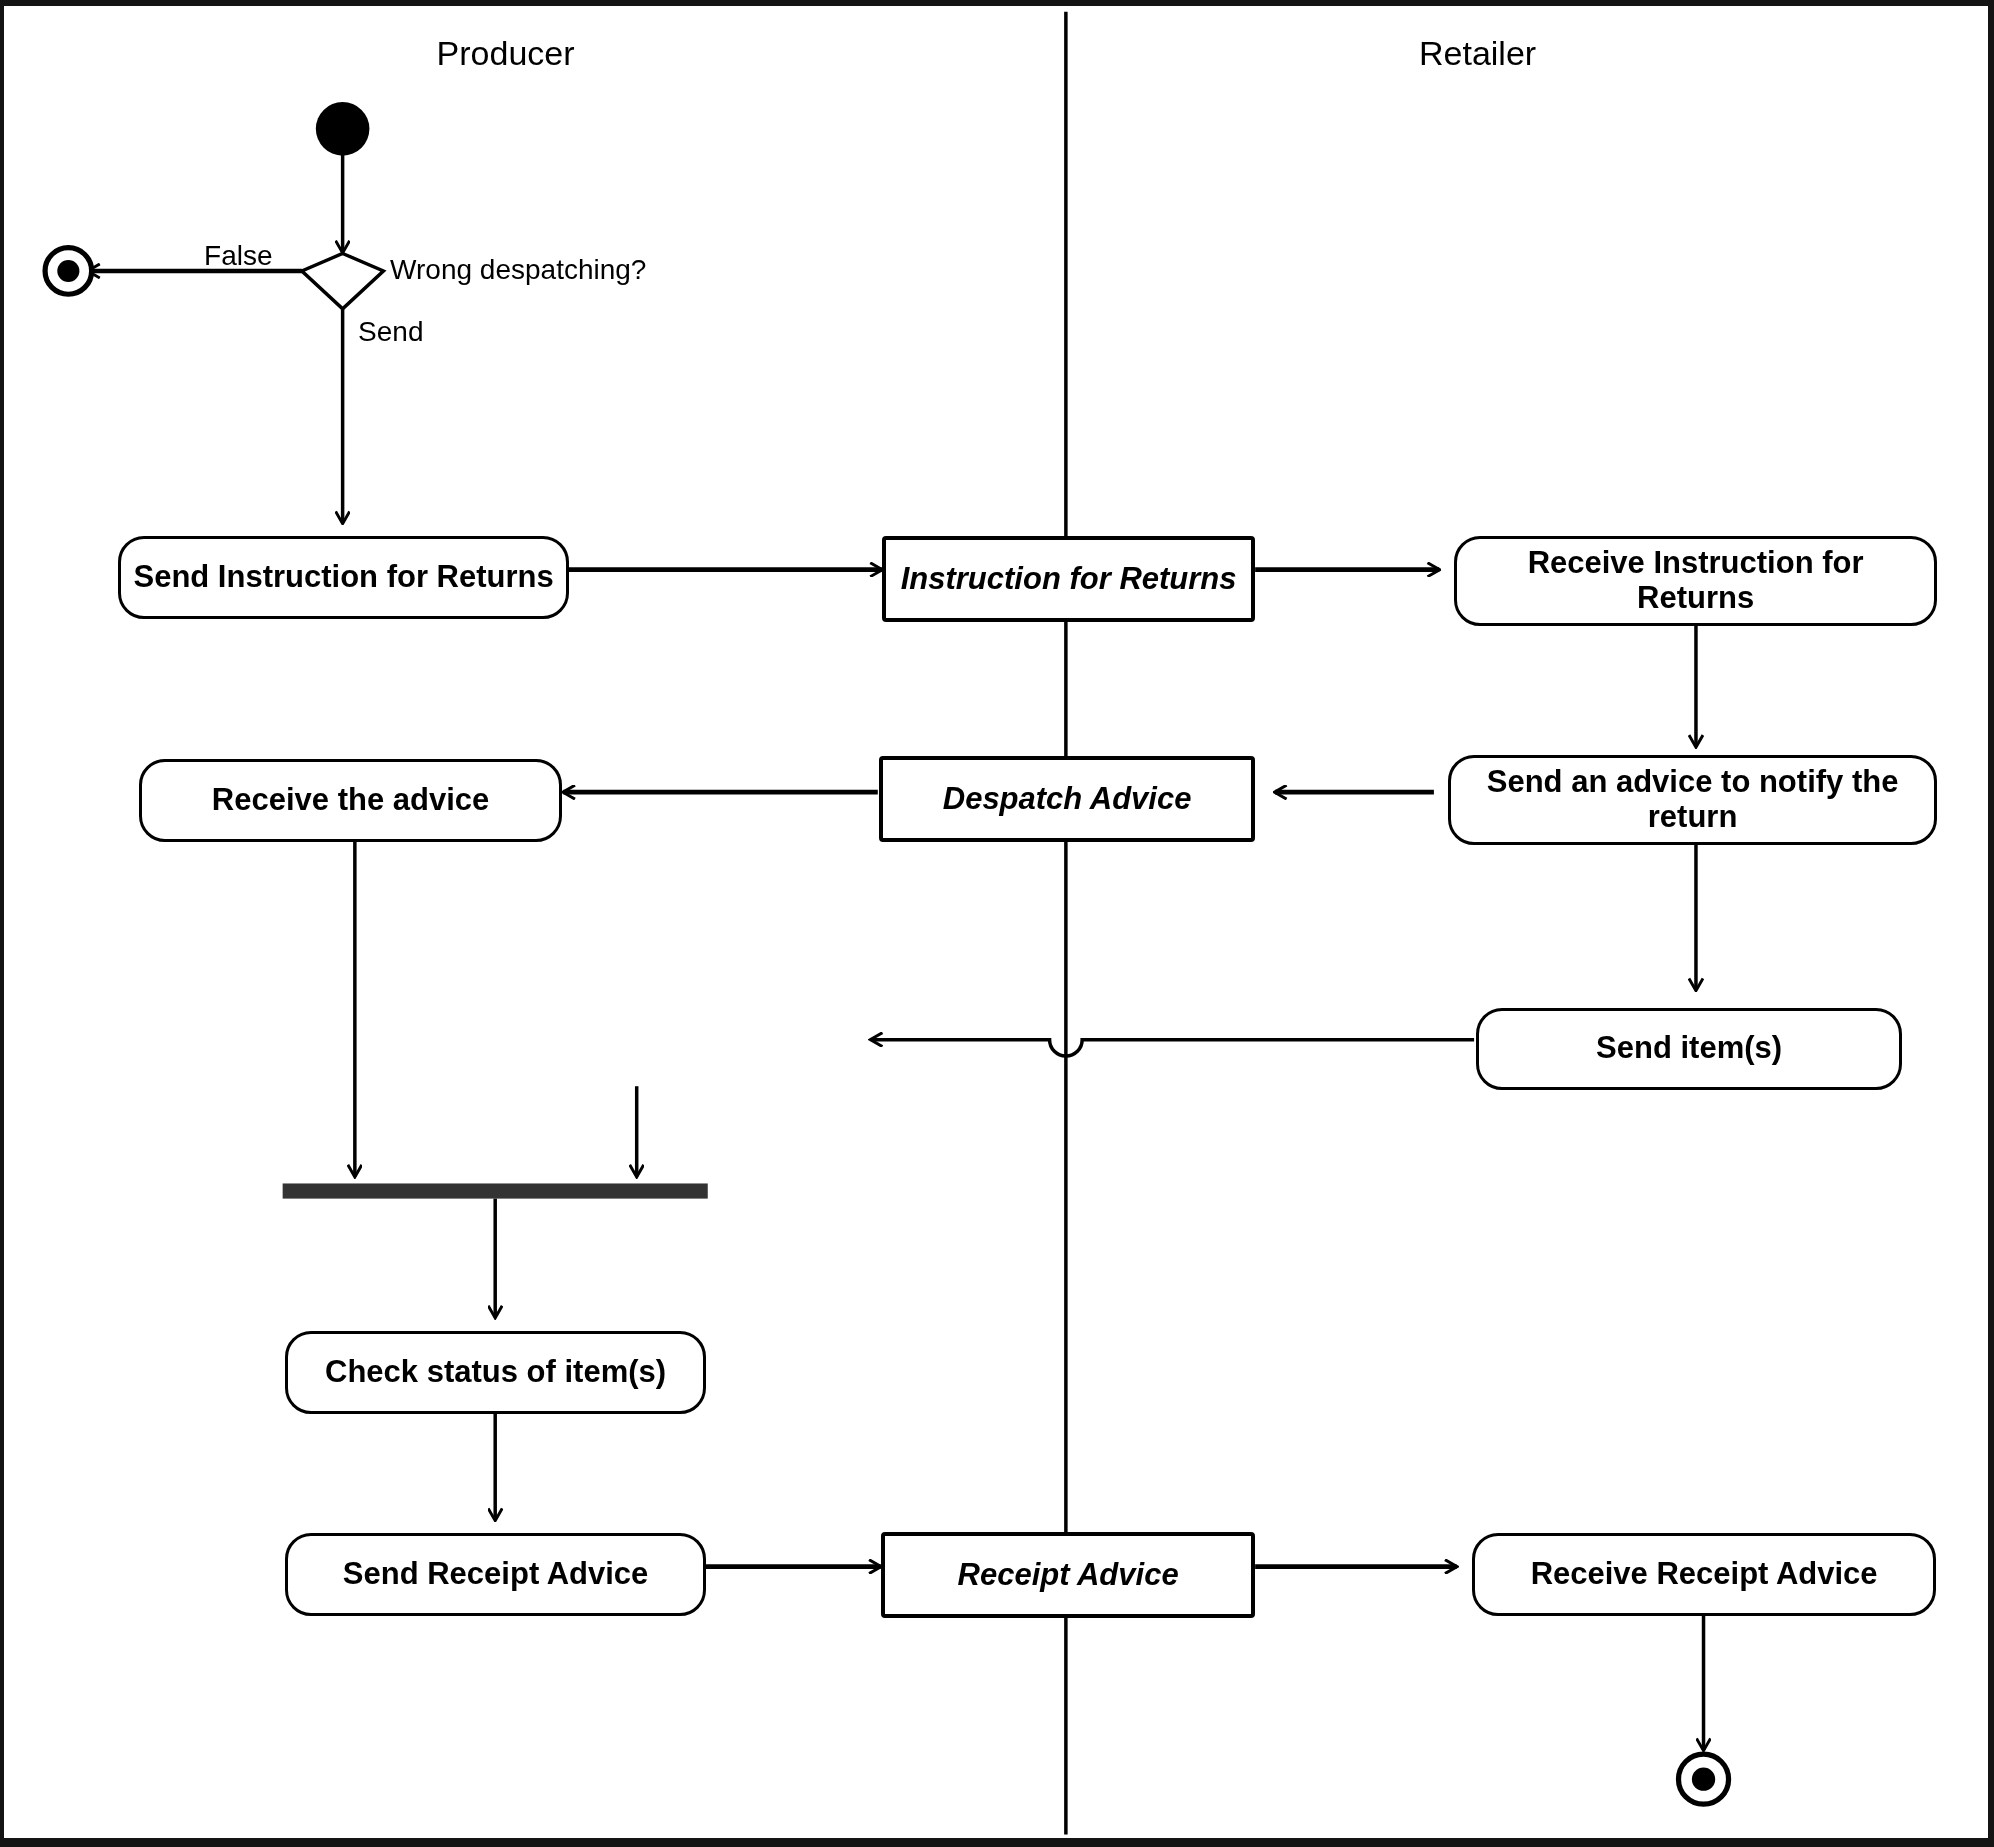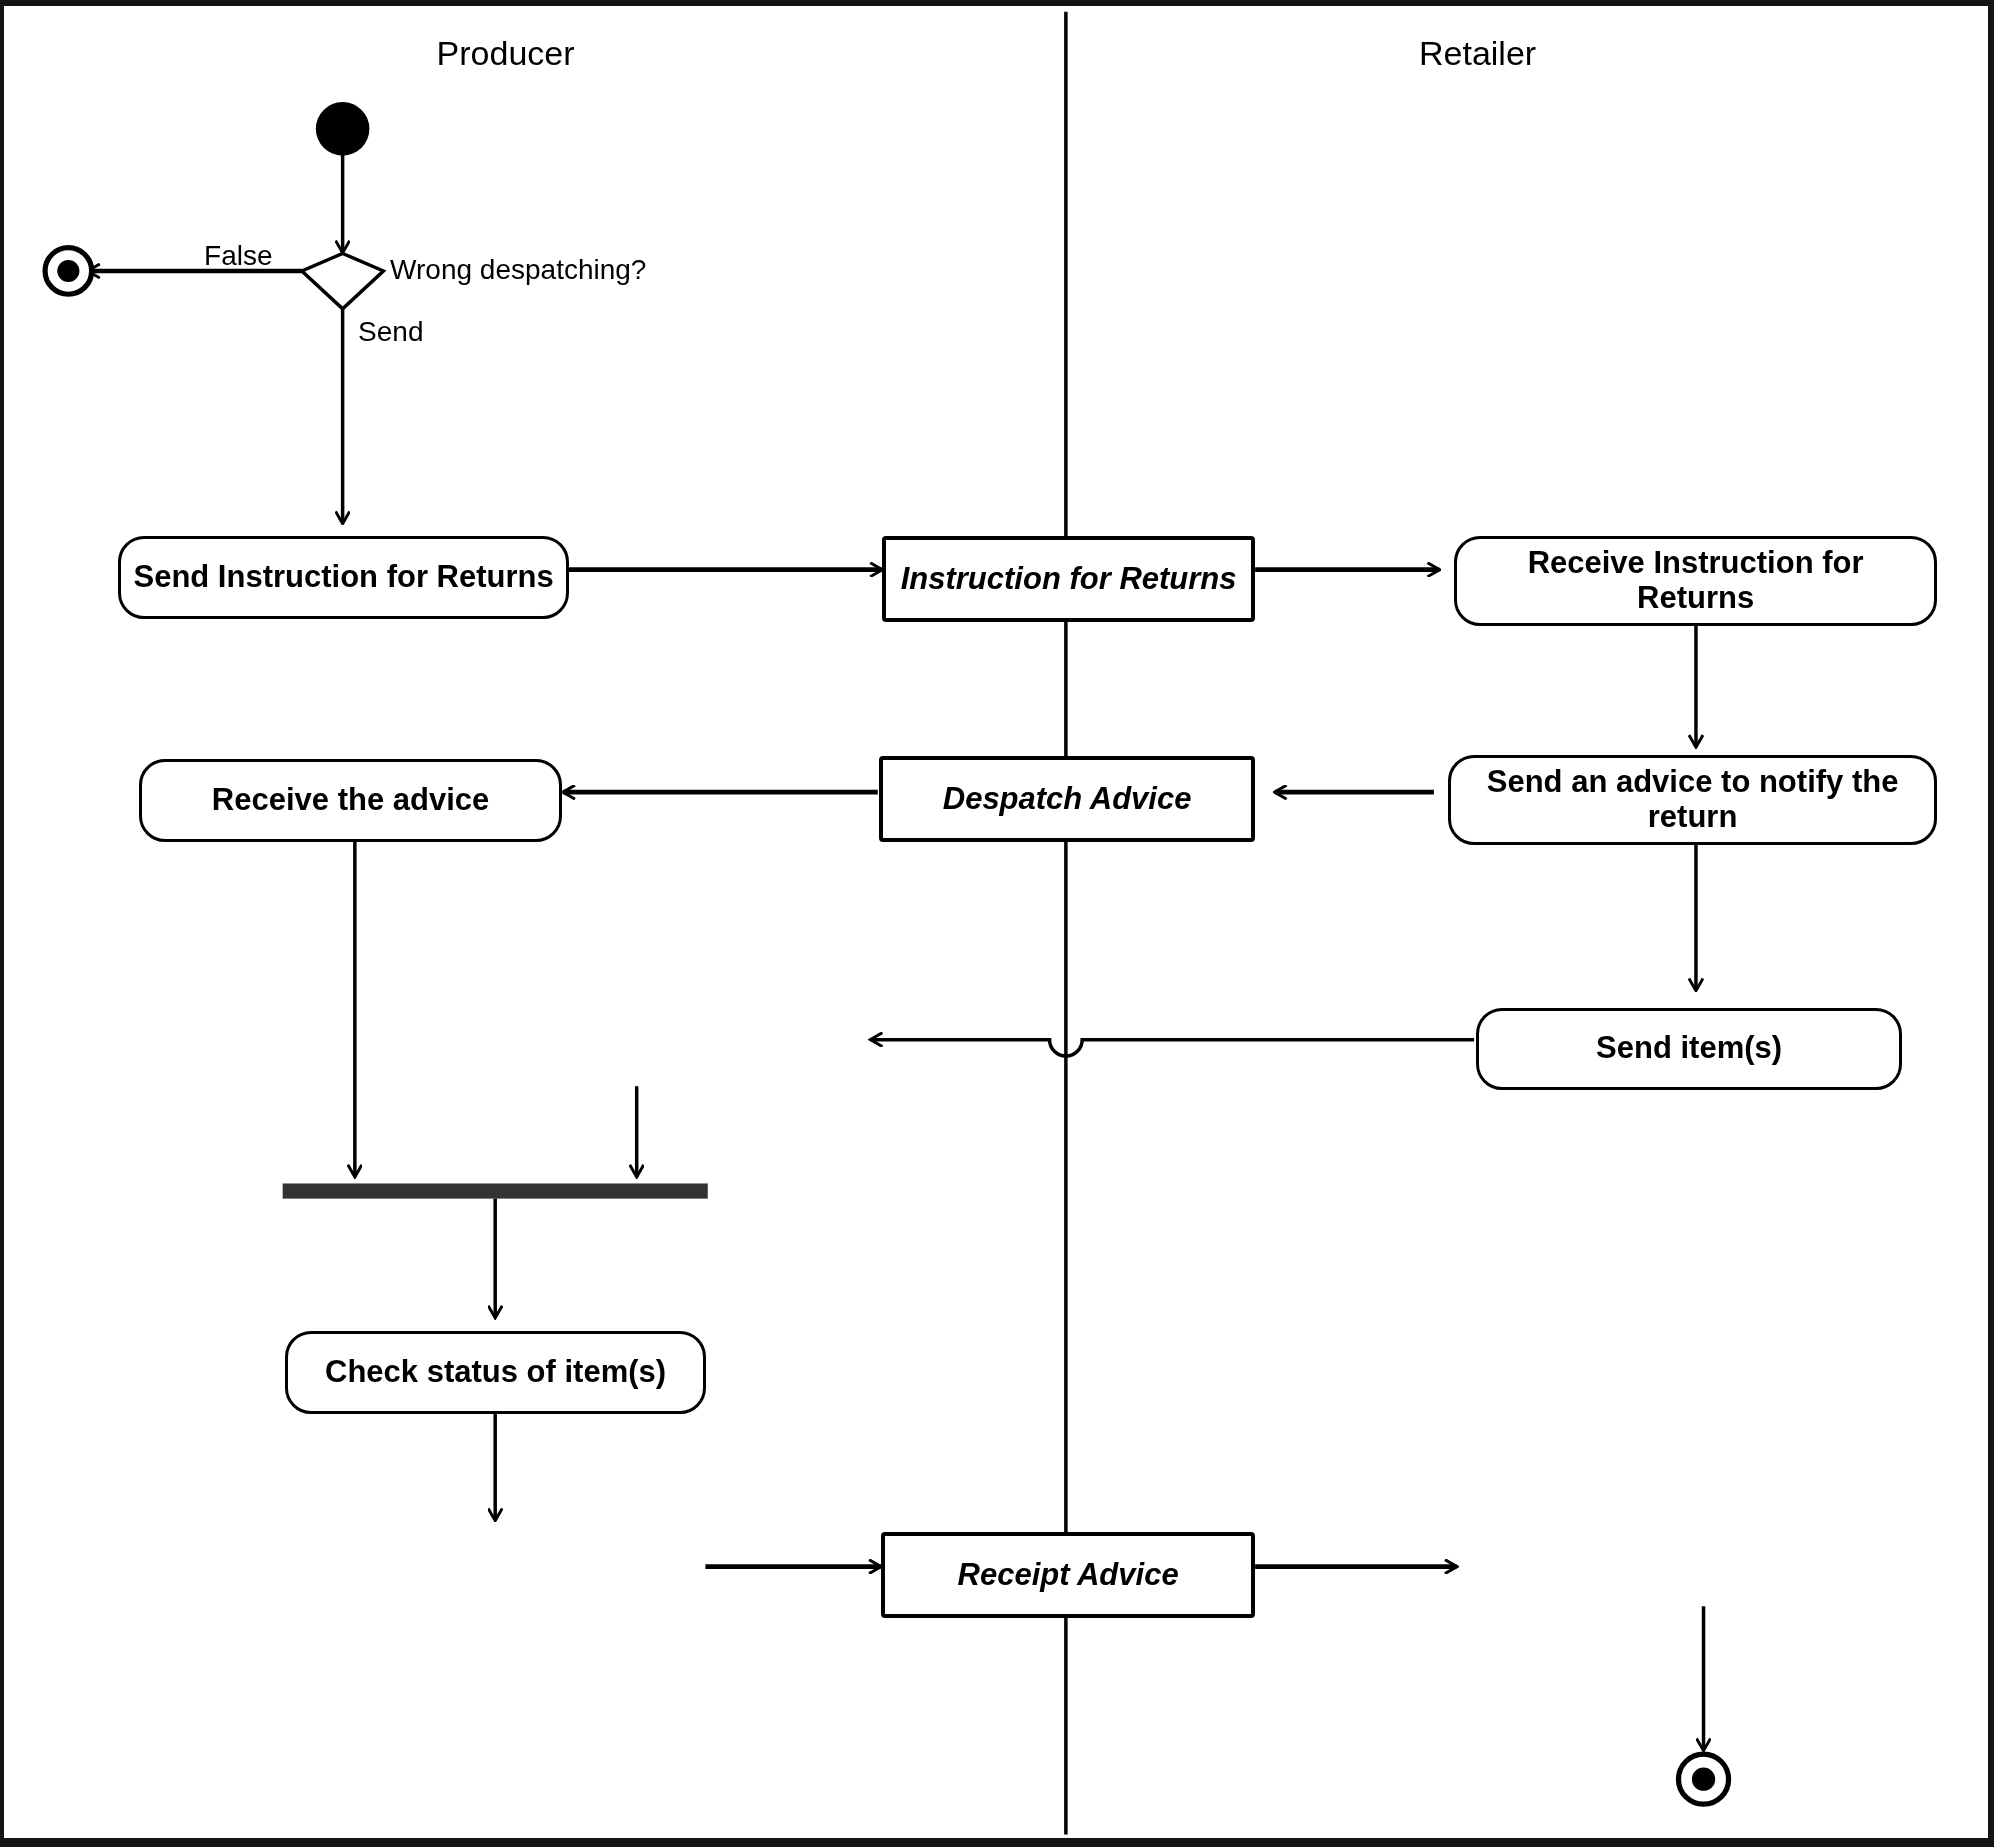--- a/index.html
+++ b/index.html
@@ -161,19 +161,21 @@
 
     <div class="node signal" style="left:875px; top:743px; width:376px; height:86px;">Despatch Advice</div>
 
     <div class="node action" style="left:1444px; top:742px; width:489px; height:90px;">Send an advice to notify the return</div>
 
 
     <div class="node action" style="left:1472px; top:995px; width:426px; height:82px;">Send item(s)</div>
 
     <div class="node action" style="left:281px; top:1318px; width:421px; height:83px;">Check status of item(s)</div>
 
+    <div class="node action" style="left:281px; top:1520px; width:421px; height:83px;">Send Receipt Advice</div>
 
     <div class="node signal" style="left:877px; top:1519px; width:374px; height:86px;">Receipt Advice</div>
 
+    <div class="node action" style="left:1468px; top:1520px; width:464px; height:83px;">Receive Receipt Advice</div>
 
   </div>
 </div>
 
 
 </body></html>

